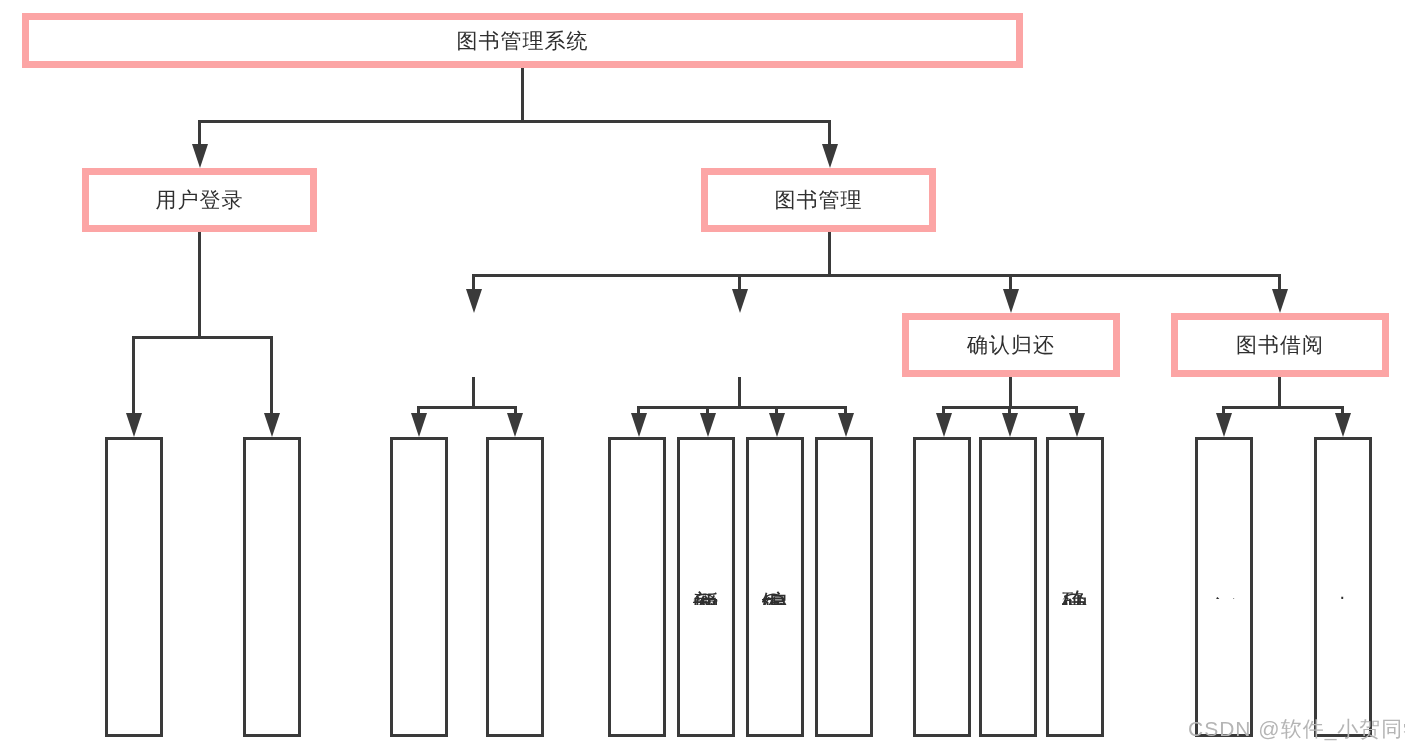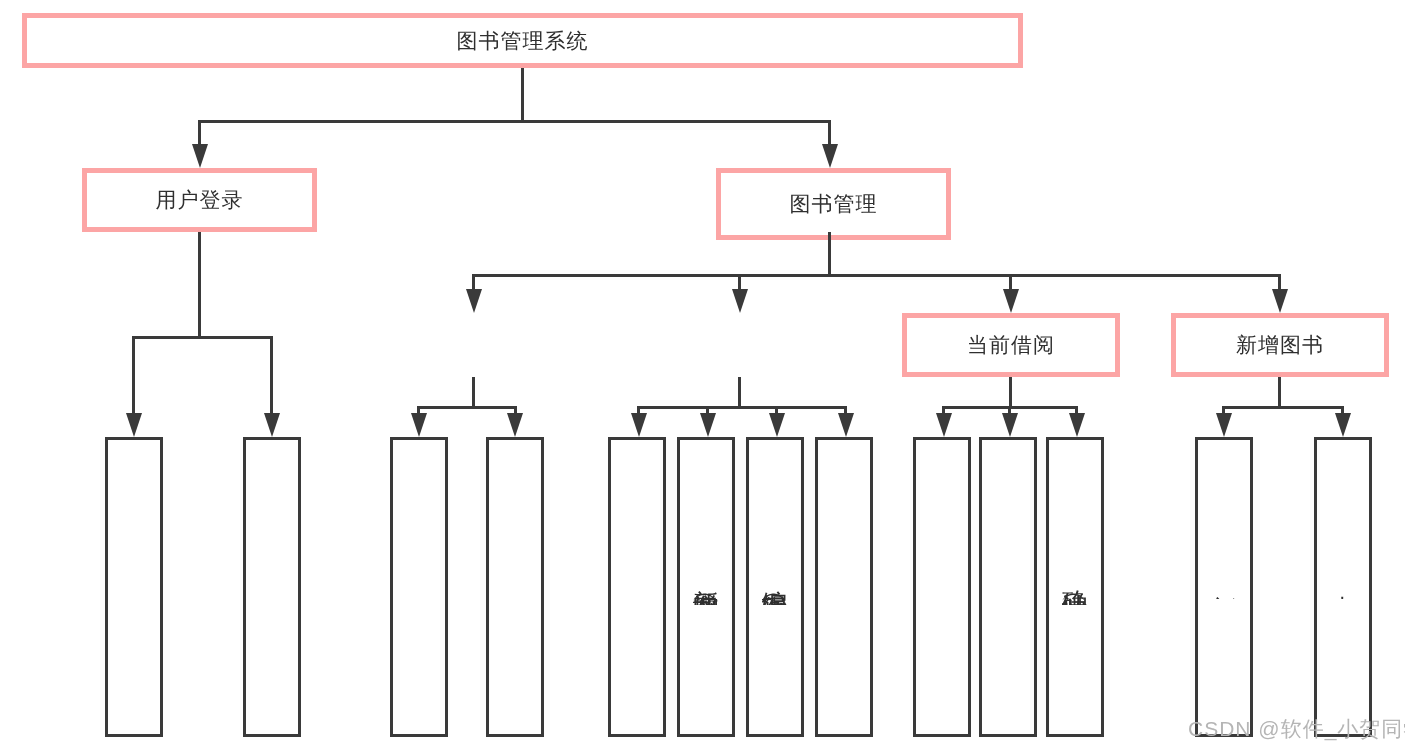--- a/index.html
+++ b/index.html
@@ -1,21 +1,21 @@
 <!DOCTYPE html>
 <html><head>
 <meta charset="utf-8">
 <style>
   html,body{margin:0;padding:0;background:#fff;}
   .canvas{
     position:relative;width:1405px;height:747px;background:#fff;overflow:hidden;
     font-family:"Liberation Sans","DejaVu Sans",sans-serif;color:#2f2f2f;
   }
   .node{
-    position:absolute;box-sizing:border-box;border:5px solid #fca5a5;background:#fff;
+    position:absolute;box-sizing:border-box;border:7px solid #fca5a5;background:#fff;
     display:flex;align-items:center;justify-content:center;
     font-size:21px;letter-spacing:1px;color:#2f2f2f;
   }
   .vnode{
     position:absolute;box-sizing:border-box;border:3px solid #3a3a3a;background:#fff;
     display:flex;align-items:center;justify-content:center;
   }
   .vlabel{
     writing-mode:vertical-rl;text-orientation:mixed;
     font-size:26px;line-height:1;letter-spacing:4px;color:#2f2f2f;
@@ -42,42 +42,42 @@
   <div class="node" style="left:22px;top:13px;width:1001px;height:55px;">图书管理系统</div>
 
   <div class="vline" style="left:521px;top:68px;height:54px;"></div>
   <div class="hline" style="left:199px;top:120px;width:632px;"></div>
   <div class="vline" style="left:198px;top:120px;height:30px;"></div>
   <div class="arrow" style="left:192px;top:144px;"></div>
   <div class="vline" style="left:828px;top:120px;height:30px;"></div>
   <div class="arrow" style="left:822px;top:144px;"></div>
 
   <div class="node" style="left:82px;top:168px;width:235px;height:64px;">用户登录</div>
-  <div class="node" style="left:716px;top:168px;width:235px;height:72px;">图书管理</div>
+  <div class="node" style="left:701px;top:168px;width:235px;height:64px;">图书管理</div>
 
   <div class="vline" style="left:198px;top:232px;height:106px;"></div>
   <div class="hline" style="left:133px;top:336px;width:140px;"></div>
   <div class="vline" style="left:132px;top:336px;height:82px;"></div>
   <div class="arrow" style="left:126px;top:413px;"></div>
   <div class="vline" style="left:270px;top:336px;height:82px;"></div>
   <div class="arrow" style="left:264px;top:413px;"></div>
 
   <div class="vline" style="left:828px;top:232px;height:44px;"></div>
   <div class="hline" style="left:472px;top:274px;width:809px;"></div>
   <div class="vline" style="left:472px;top:274px;height:20px;"></div>
   <div class="arrow" style="left:466px;top:289px;"></div>
   <div class="vline" style="left:738px;top:274px;height:20px;"></div>
   <div class="arrow" style="left:732px;top:289px;"></div>
   <div class="vline" style="left:1009px;top:274px;height:20px;"></div>
   <div class="arrow" style="left:1003px;top:289px;"></div>
   <div class="vline" style="left:1278px;top:274px;height:20px;"></div>
   <div class="arrow" style="left:1272px;top:289px;"></div>
 
-  <div class="node" style="left:902px;top:313px;width:218px;height:64px;">当前借阅</div>
-  <div class="node" style="left:1171px;top:313px;width:218px;height:64px;">新增图书</div>
+  <div class="node" style="left:902px;top:313px;width:218px;height:64px;">确认归还</div>
+  <div class="node" style="left:1171px;top:313px;width:218px;height:64px;">图书借阅</div>
 
   <div class="vline" style="left:472px;top:377px;height:31px;"></div>
   <div class="hline" style="left:417px;top:406px;width:100px;"></div>
   <div class="vline" style="left:417px;top:406px;height:12px;"></div>
   <div class="arrow" style="left:411px;top:413px;"></div>
   <div class="vline" style="left:514px;top:406px;height:12px;"></div>
   <div class="arrow" style="left:507px;top:413px;"></div>
 
   <div class="vline" style="left:738px;top:377px;height:31px;"></div>
   <div class="hline" style="left:637px;top:406px;width:210px;"></div>

